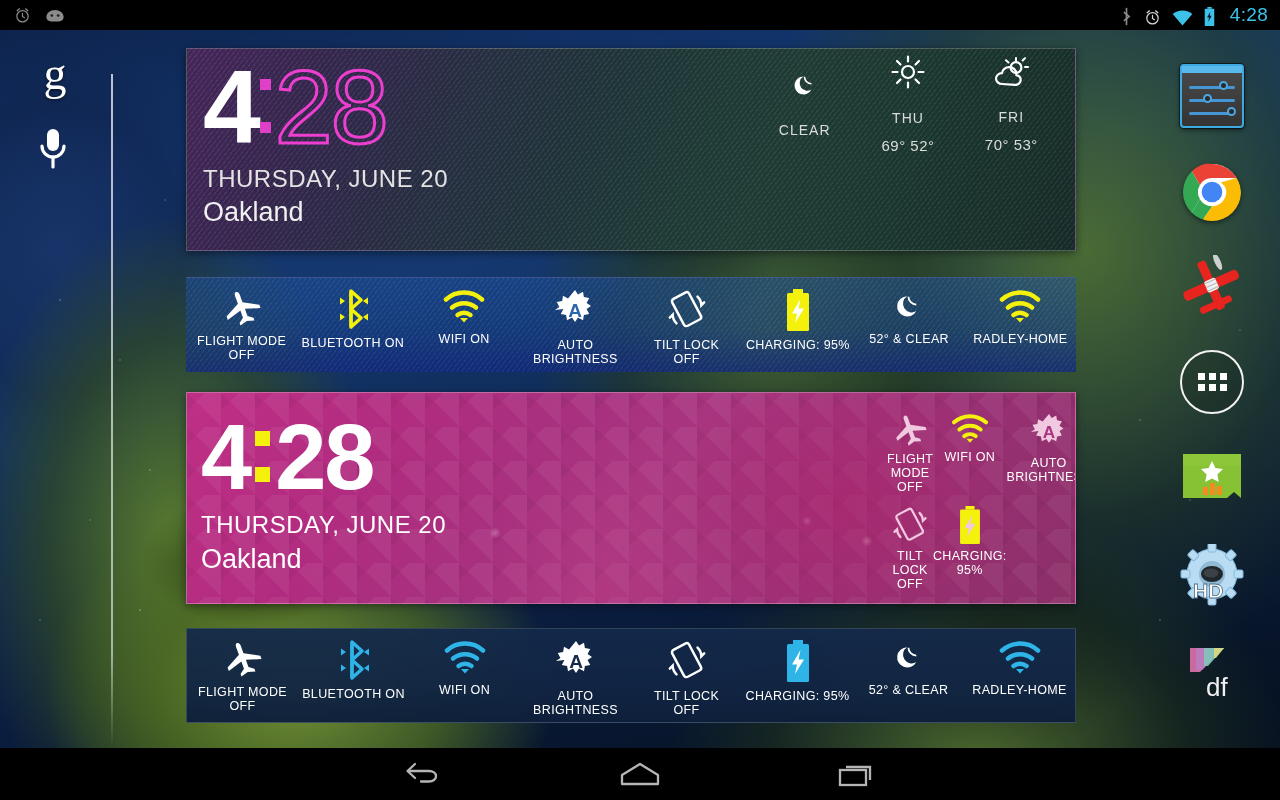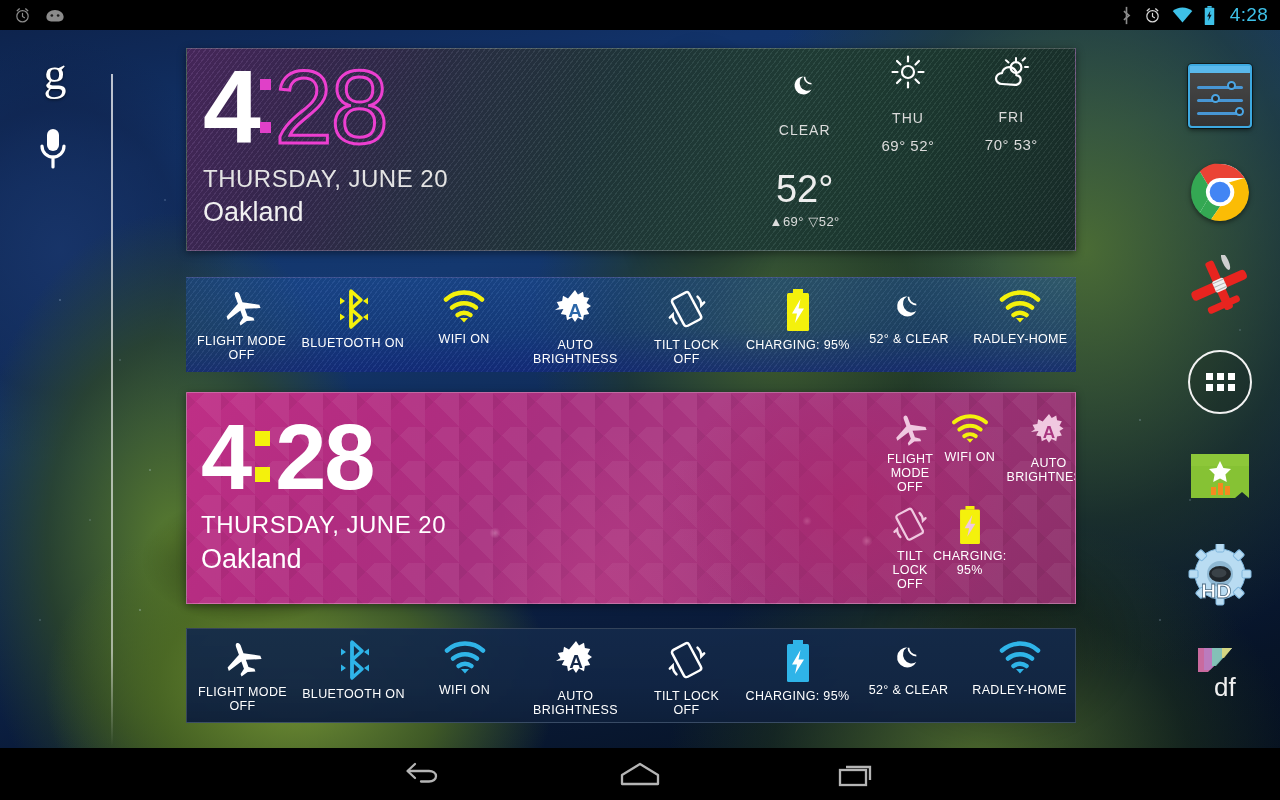--- a/index.html
+++ b/index.html
@@ -38,35 +38,35 @@
     background:
       radial-gradient(ellipse 150px 90px at 250px 560px, rgba(0,0,0,.85) 0%, rgba(0,0,0,0) 72%),
       radial-gradient(ellipse 120px 200px at 700px 180px, rgba(0,0,0,.55) 0%, rgba(0,0,0,0) 75%),
       radial-gradient(ellipse 190px 150px at 1000px 640px, rgba(0,0,0,.5) 0%, rgba(0,0,0,0) 75%);
   }
 
   
   #statusbar { position:absolute; top:0; left:0; width:1280px; height:30px; background:#000;
     display:flex; align-items:center; z-index:40; }
   .sb-left { display:flex; align-items:center; gap:13px; padding-left:14px; }
-  .sb-right { margin-left:auto; display:flex; align-items:center; gap:11px; padding-right:12px; }
+  .sb-right { margin-left:auto; display:flex; align-items:flex-end; gap:11px; padding-right:12px; }
   .sb-time { color:#3ec1e8; font-size:19px; letter-spacing:.3px; padding-left:4px; }
   .sb-ico { display:block; }
 
   
   #google-strip { position:absolute; left:0; top:30px; width:112px; height:718px; z-index:12; }
   #g-logo { position:absolute; left:38px; top:22px; width:34px; height:48px;
     color:#fff; font-family:"Liberation Serif", serif; font-size:46px; line-height:44px; text-align:center;
     text-shadow:0 1px 3px rgba(0,0,0,.6); }
   #g-mic { position:absolute; left:36px; top:96px; }
   #divider-line { position:absolute; left:111px; top:44px; width:2px; height:672px;
     background:linear-gradient(to bottom, rgba(255,255,255,.72), rgba(255,255,255,.55) 86%, rgba(255,255,255,0)); }
 
   
-  #dock { position:absolute; right:0; top:30px; width:120px; height:510px; z-index:12; }
+  #dock { position:absolute; right:8px; top:30px; width:120px; height:510px; z-index:12; }
   .dock-item { position:absolute; left:26px; width:68px; height:68px;
     display:flex; align-items:center; justify-content:center; }
 
   .ic-settings-widget { width:64px; height:64px; border-radius:4px;
     background:linear-gradient(to bottom,#4a4a4a,#343434);
     border:2px solid #3da9e0; box-shadow:0 0 0 1px rgba(0,0,0,.5), 0 2px 5px rgba(0,0,0,.55);
     position:relative; }
   .ic-settings-widget::before { content:""; position:absolute; left:0; right:0; top:0; height:7px;
     background:#5ab9ec; }
   .slider-row { position:absolute; left:7px; right:7px; height:3px; background:#4796d4; border-radius:2px; }
@@ -388,24 +388,20 @@
                 <path d="M23 2v3.5M32 11h3M29.6 4.5l2.4-2.4M15.5 6.5L13 4.2"></path>
               </g>
               <circle cx="23" cy="11.5" r="5.4" fill="none" stroke="#fff" stroke-width="2.2"></circle>
               <path d="M9 28c-3.3 0-6-2.4-6-5.4s2.7-5.4 6-5.4c.4-3.4 3.5-6 7.2-6 4 0 7.2 3 7.2 6.7 0 .4 0 .8-.1 1.2 2.5.4 4.4 2.4 4.4 4.8 0 2.7-2.4 4.9-5.3 4.9z" fill="none" stroke="#fff" stroke-width="2.2" stroke-linejoin="round"></path>
             </svg>
         </span>
         <span class="wx-lbl">FRI</span>
         <span class="wx-temps">70° 53°</span>
       </div>
 
-      <div class="wx-cell">
-        <span class="wx-cur-temp">52°</span>
-        <span class="wx-hilo">▲69° ▽52°</span>
-      </div>
     </div>
   </div>
 
   <div id="bar-blue">
 
     <div class="tg-cell">
       <span>
         <svg width="42" height="38" viewBox="0 0 42 38">
             <g transform="rotate(-20 21 19)">
               <path d="M21 2c1.5 0 2.4 1.4 2.4 3.3v8.4l15 8.1v3.6l-15-4.6v7.6l5 3.8v2.8l-7.4-2.2-7.4 2.2v-2.8l5-3.8v-7.6l-15 4.6v-3.6l15-8.1V5.3C18.6 3.4 19.5 2 21 2z" fill="#fff"></path>

